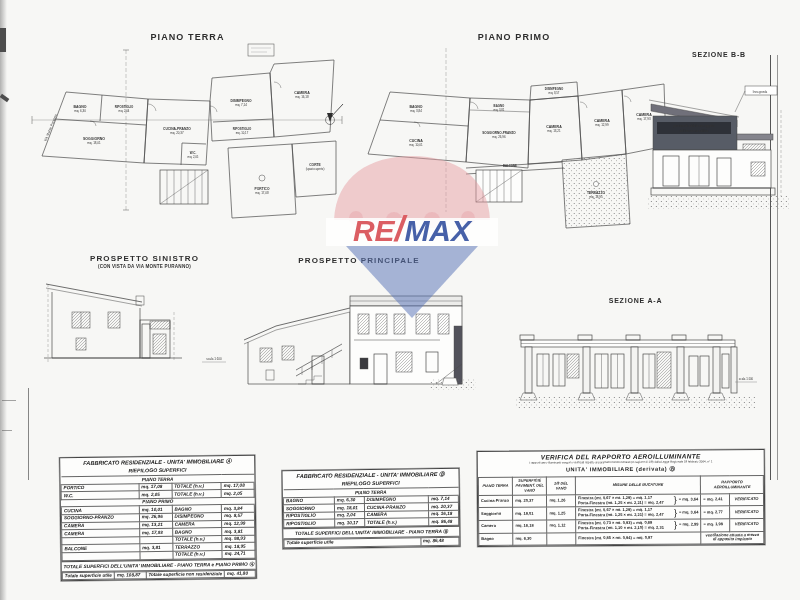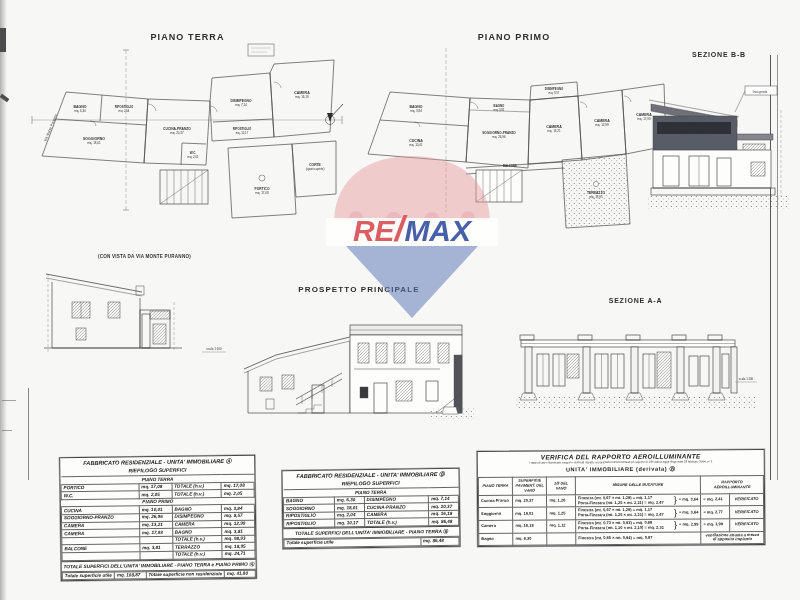--- a/index.html
+++ b/index.html
@@ -222,20 +222,21 @@
       <rect x="2" y="135" width="142" height="14" fill="url(#dotsB)" stroke="none"></rect>
       <line x1="136" y1="50" x2="136" y2="136" stroke="#8a8a8a" stroke-width=".45" stroke-dasharray="3 2"></line>
     </g>
     <text x="115" y="32.5" font-size="2.6" text-anchor="middle" fill="#222">linea gronda</text>
     <text x="49" y="67" font-size="3" text-anchor="middle" fill="#ffffff">porzione di edificio non oggetto</text>
     <text x="49" y="71.5" font-size="3" text-anchor="middle" fill="#ffffff">dell'intervento edilizio</text>
   </svg>
 </div>
 
 <div class="panel" style="left:42px;top:254px;width:205px;">
+  <div class="ptitle" style="font-size:8px;">PROSPETTO SINISTRO</div>
   <div class="psub">(CON VISTA DA VIA MONTE PURANNO)</div>
   <svg width="205" height="122" viewBox="0 0 205 122">
     <defs>
       <pattern id="hatchPS" width="3" height="3" patternUnits="userSpaceOnUse">
         <path d="M0,3 L3,0" stroke="#666" stroke-width=".4"></path>
       </pattern>
     </defs>
     <g stroke="#4a4a4a" stroke-width=".7" fill="none">
       <line x1="6" y1="14" x2="6" y2="92" stroke="#8a8a8a" stroke-width=".45" stroke-dasharray="3 2"></line>
       <line x1="132" y1="42" x2="132" y2="92" stroke="#8a8a8a" stroke-width=".45" stroke-dasharray="3 2"></line>
@@ -252,21 +253,21 @@
       <rect x="100" y="54" width="8" height="34"></rect>
       <rect x="111" y="64" width="13" height="20" fill="url(#hatchPS)" stroke-width=".5"></rect>
       <line x1="2" y1="88" x2="140" y2="88"></line>
     </g>
     <text x="172" y="90" font-size="3" fill="#555" text-anchor="middle">scala 1:100</text>
     <line x1="160" y1="92" x2="184" y2="92" stroke="#777" stroke-width=".4"></line>
   </svg>
 </div>
 
 <div class="panel" style="left:240px;top:256px;width:238px;">
-  <div class="ptitle" style="font-size:8px;margin-top:29px;">PROSPETTO PRINCIPALE</div>
+  <div class="ptitle" style="font-size:8px;">PROSPETTO PRINCIPALE</div>
   <svg width="238" height="132" viewBox="0 0 238 132">
     <defs>
       <pattern id="hatchPR" width="3" height="3" patternUnits="userSpaceOnUse">
         <path d="M0,3 L3,0" stroke="#666" stroke-width=".4"></path>
       </pattern>
       <pattern id="dotsPR" width="5" height="5" patternUnits="userSpaceOnUse">
         <circle cx="1.3" cy="1.5" r=".5" fill="#666"></circle>
           <circle cx="3.7" cy="3.9" r=".45" fill="#777"></circle>
       </pattern>
     </defs>

